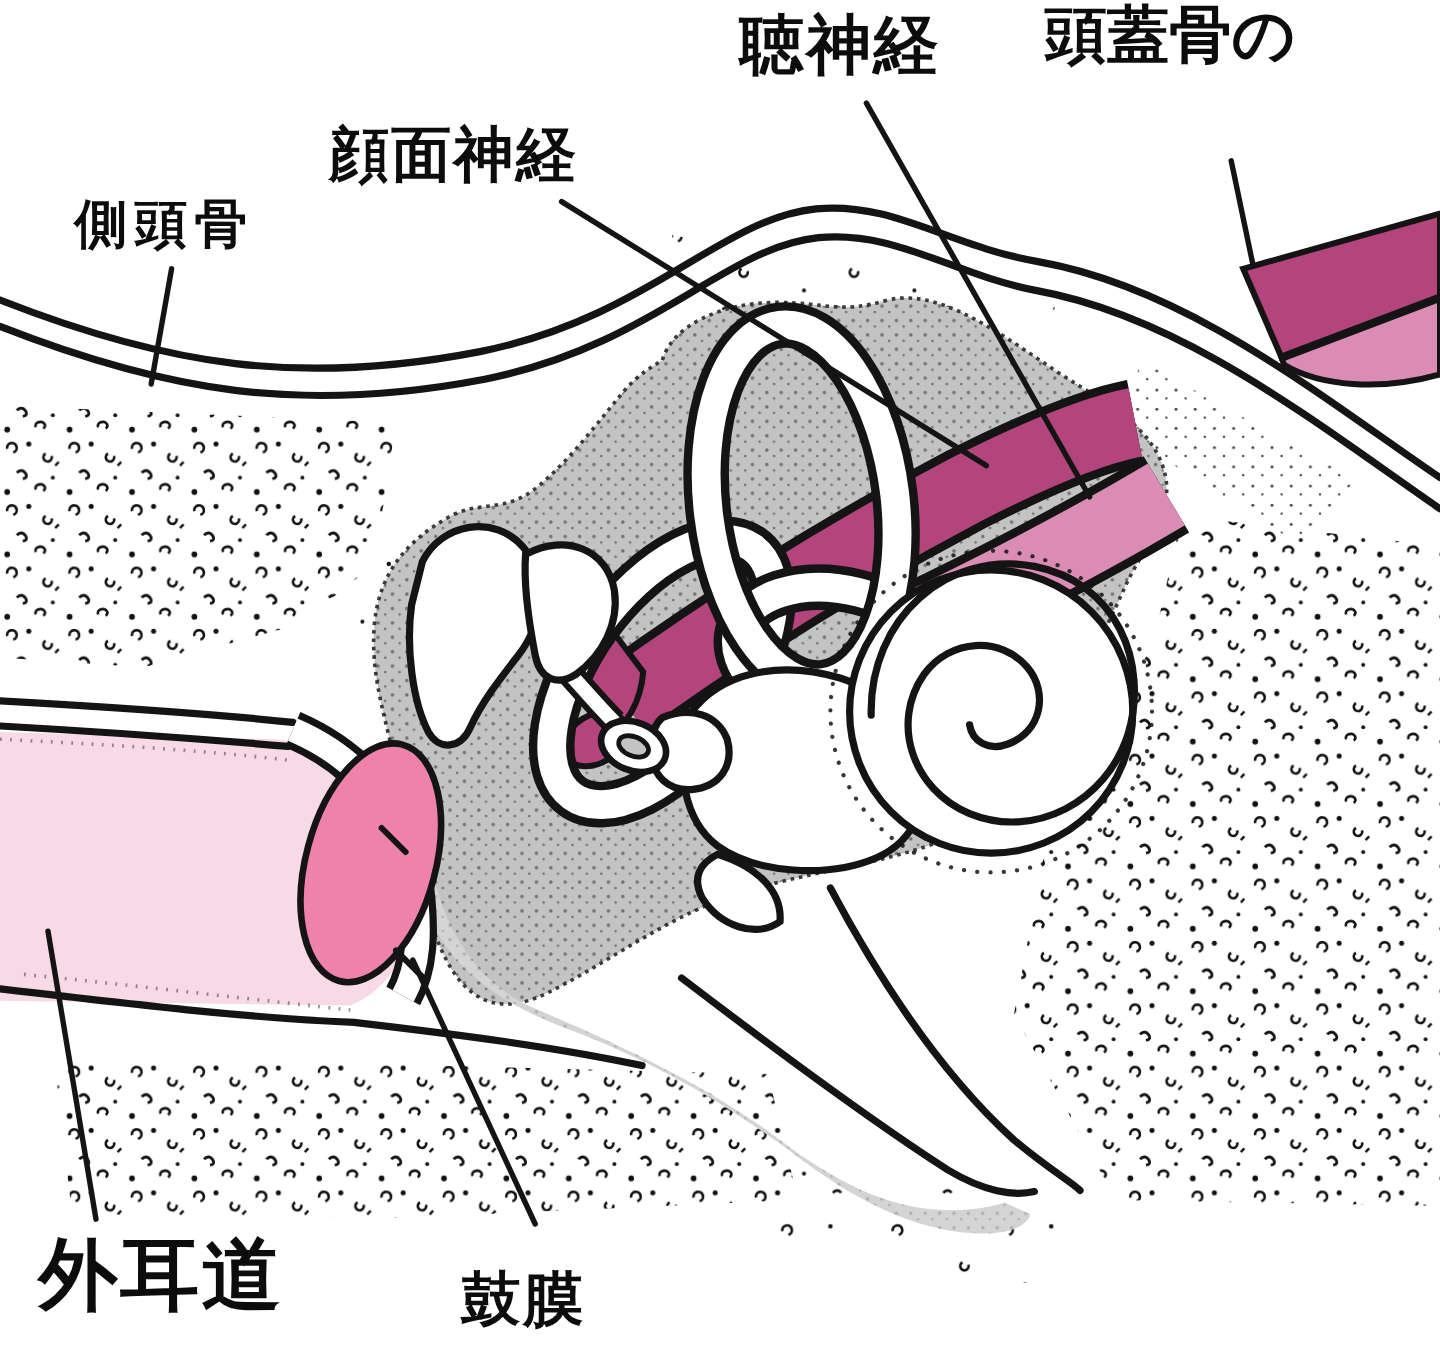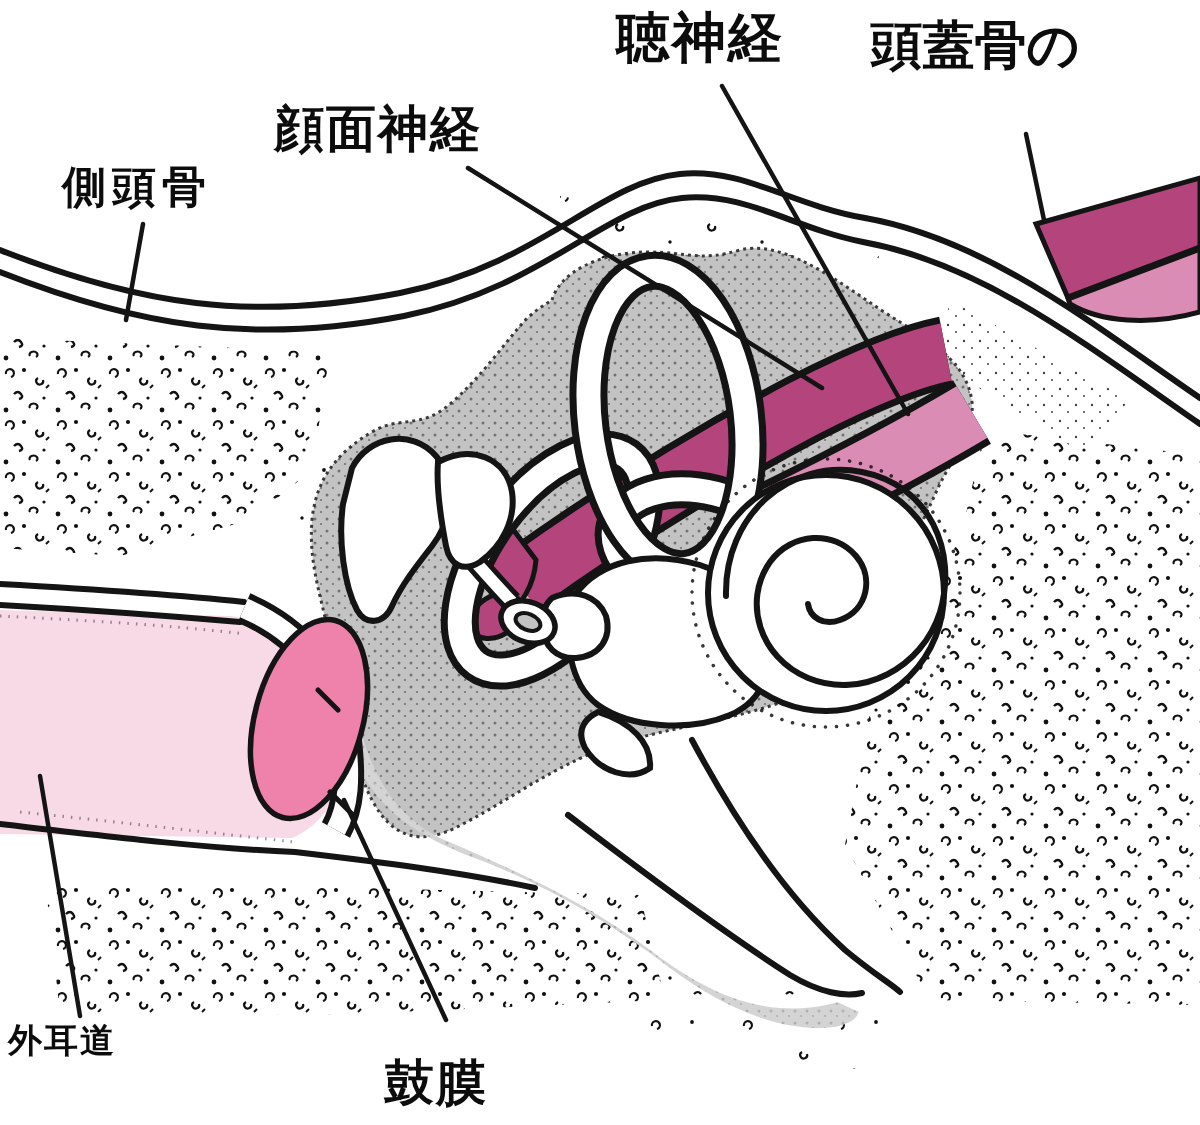--- a/index.html
+++ b/index.html
@@ -10,23 +10,23 @@
   }
   html,body{margin:0;padding:0;background:var(--background);}
   .stage{position:relative;width:1200px;height:1125px;overflow:hidden;
          font-family:"Liberation Sans","DejaVu Sans",sans-serif;background:var(--background);}
   svg{position:absolute;left:0;top:0;}
   .label{position:absolute;color:#0c0c0c;font-weight:700;white-space:nowrap;
          font-family:"Liberation Sans","DejaVu Sans",sans-serif;}
   .label-temporal{left:62px;top:158px;font-size:44px;letter-spacing:6px;}
   .label-facial{left:274px;top:96px;font-size:50px;letter-spacing:2px;}
   .label-auditory{left:616px;top:2px;font-size:54px;letter-spacing:2px;}
-  .label-opening{left:840px;top:0px;width:270px;text-align:center;font-size:52px;line-height:61px;margin-top:15px;}
+  .label-opening{left:840px;top:0px;width:270px;text-align:center;font-size:52px;line-height:61px;}
   .label-opening span{display:block;}
-  .label-canal{left:8px;top:1018px;font-size:34px;letter-spacing:2px;}
+  .label-canal{left:32px;top:1018px;font-size:66px;letter-spacing:2px;}
   .label-eardrum{left:384px;top:1050px;font-size:50px;letter-spacing:2px;}
 
   .ink-line{fill:none;stroke:var(--ink);stroke-width:6;stroke-linecap:round;}
   .leader{stroke:var(--ink);stroke-width:4.5;stroke-linecap:round;}
   .white-fill{fill:#fff;stroke:var(--ink);stroke-width:6;}
   .ring-b{fill:none;stroke:var(--ink);stroke-width:38;}
   .ring-w{fill:none;stroke:#fff;stroke-width:24;}
   .cloud{fill:var(--bone-gray);stroke:#3a3a3a;stroke-width:3;stroke-dasharray:3 4;}
   .cavity{fill:var(--cavity-gray);}
   .nerveD-o{fill:none;stroke:var(--ink);stroke-width:72;}

